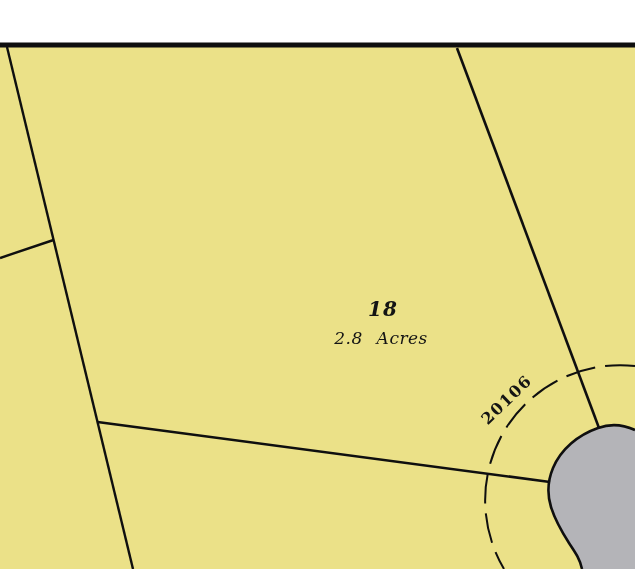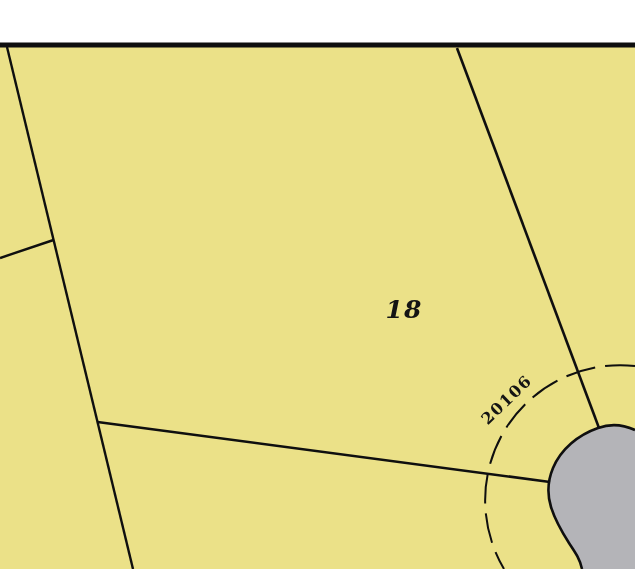--- a/index.html
+++ b/index.html
@@ -51,15 +51,16 @@
       <rect x="0" y="46" width="635" height="523" fill="#ebe188"></rect>
       <path d="M 635 430 C 622 424 609 424 598 428 C 578 435 561 449 553 468 C 548 480 547 494 551 507 C 555 520 562 532 569 543 C 575 552 580 559 582 569 L 635 569 Z" fill="#b4b4b8" stroke="none"></path>
       <line x1="7" y1="47" x2="133" y2="569" stroke="#0f0f0f" stroke-width="2.4" stroke-linecap="butt"></line>
       <line x1="53.5" y1="240" x2="0" y2="258" stroke="#0f0f0f" stroke-width="2.4" stroke-linecap="butt"></line>
       <line x1="97.5" y1="422" x2="550" y2="482" stroke="#0f0f0f" stroke-width="2.6" stroke-linecap="butt"></line>
       <line x1="457" y1="48" x2="599" y2="428" stroke="#0f0f0f" stroke-width="2.6" stroke-linecap="butt"></line>
       <path d="M 635 430 C 622 424 609 424 598 428 C 578 435 561 449 553 468 C 548 480 547 494 551 507 C 555 520 562 532 569 543 C 575 552 580 559 582 569" fill="none" stroke="#0f0f0f" stroke-width="2.6"></path>
       <path d="M 635 366 A 135 135 0 0 0 504 569" fill="none" stroke="#0f0f0f" stroke-width="2" stroke-dasharray="30 10"></path>
       <rect x="0" y="42.5" width="635" height="5" fill="#0f0f0f"></rect>
     </svg>
-  <div class="map-label lot-number" style="left: 383px; top: 309px; font-size: 25px; transform: translate(-50%, -50%) rotate(0deg); margin-left: 21px;">18</div>
+  <div class="map-label lot-number" style="left: 383px; top: 309px; font-size: 20px; transform: translate(-50%, -50%) rotate(0deg);">18</div>
+  <div class="map-label lot-area" style="left: 381px; top: 338px; font-size: 17px; transform: translate(-50%, -50%) rotate(0deg);">2.8 Acres</div>
   <div class="map-label street-number" style="left: 507px; top: 400px; font-size: 16px; transform: translate(-50%, -50%) rotate(-44deg);">20106</div>
 </div>
 
 </body></html>

